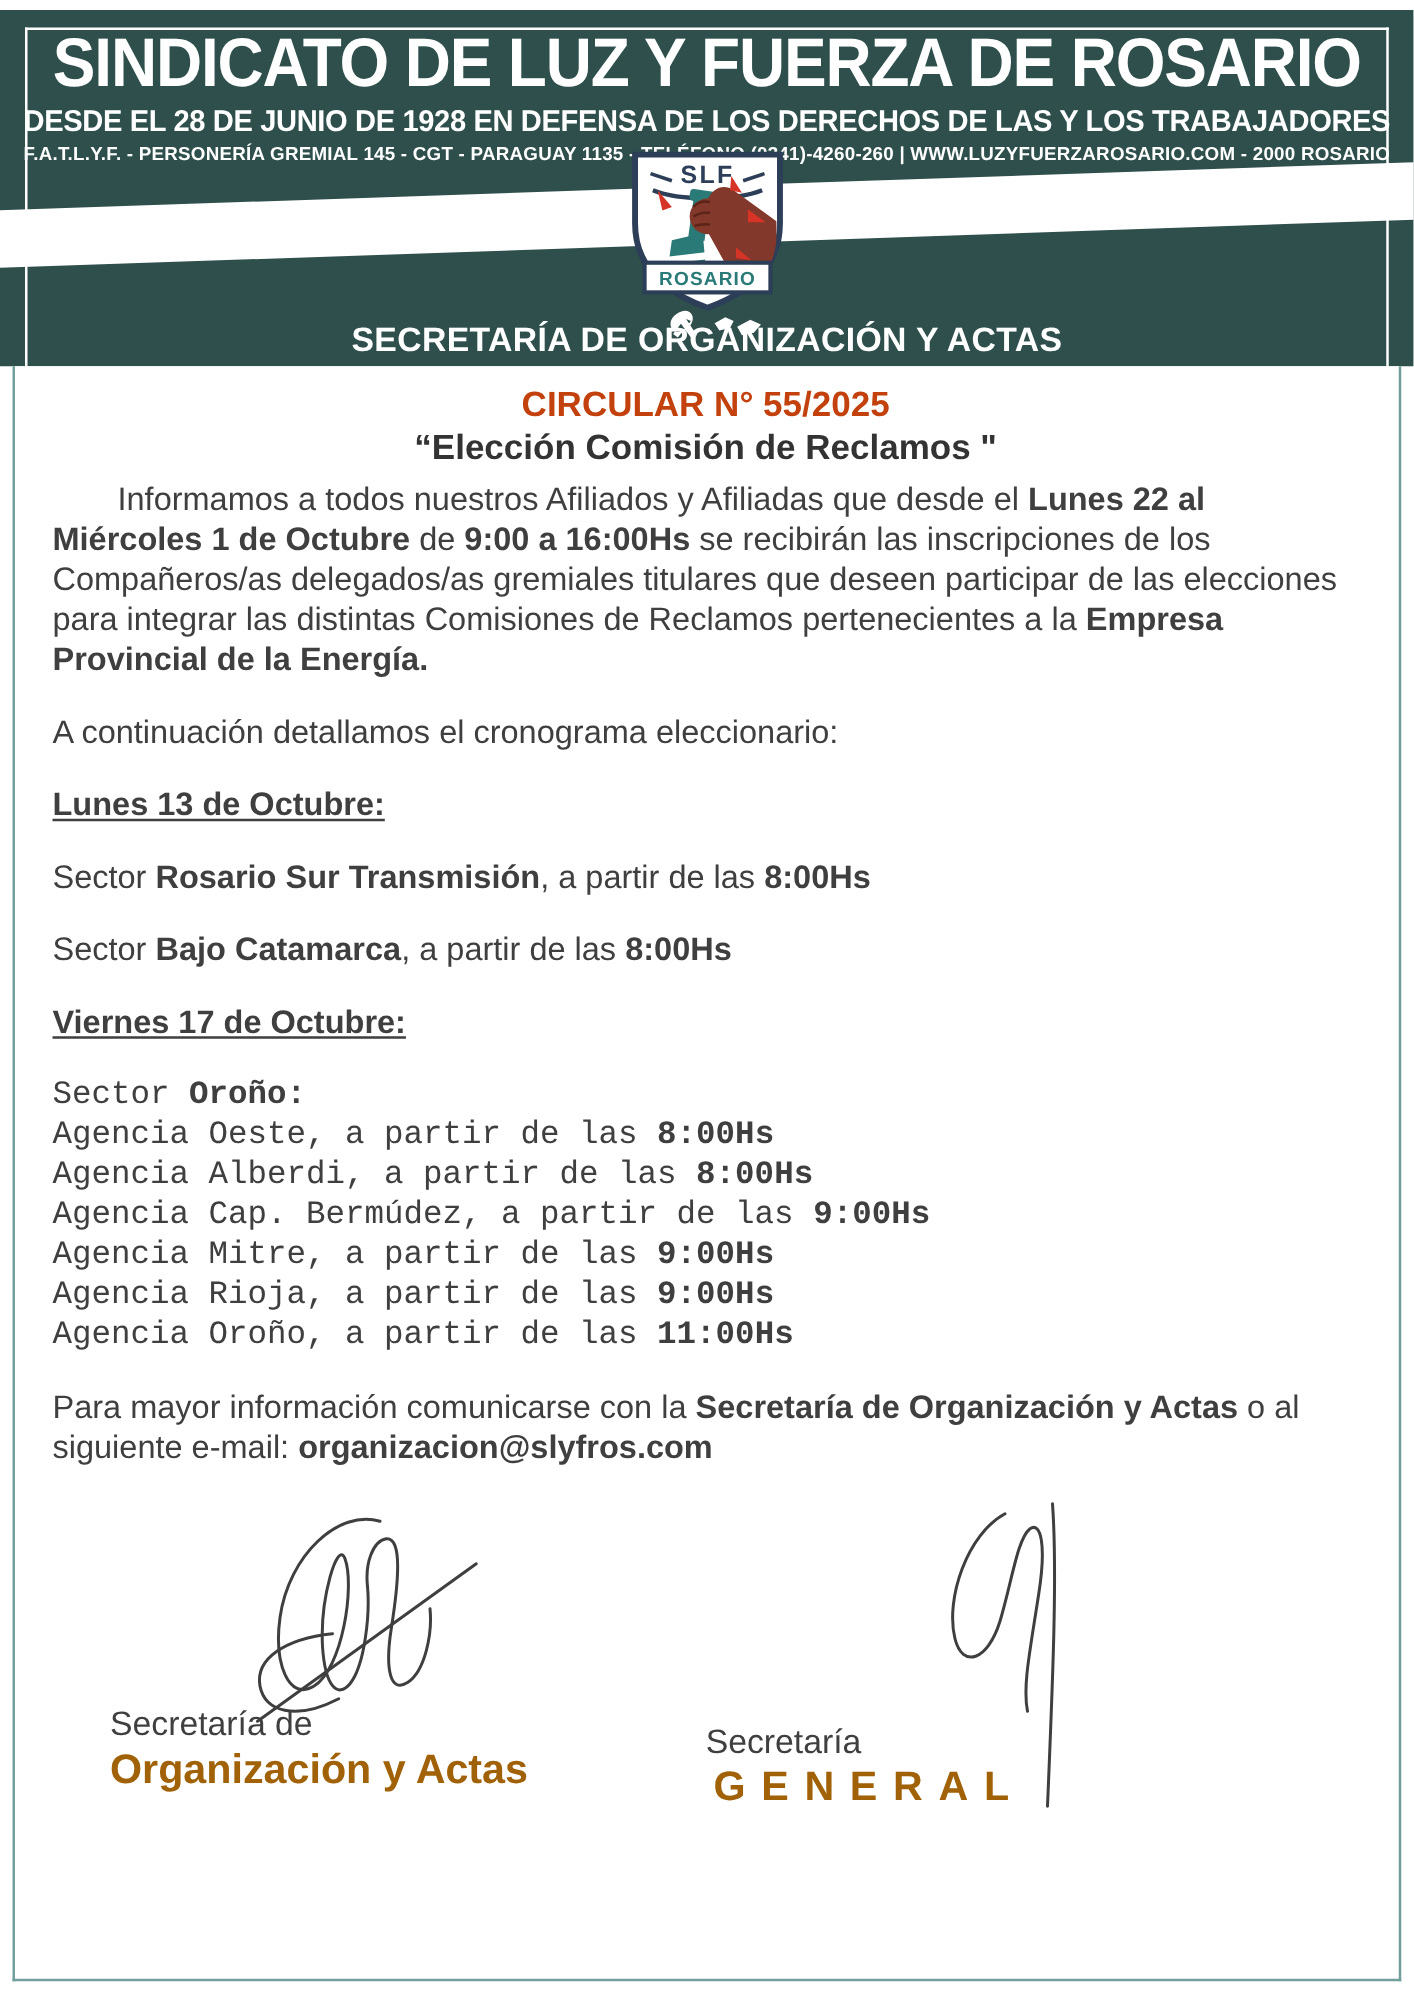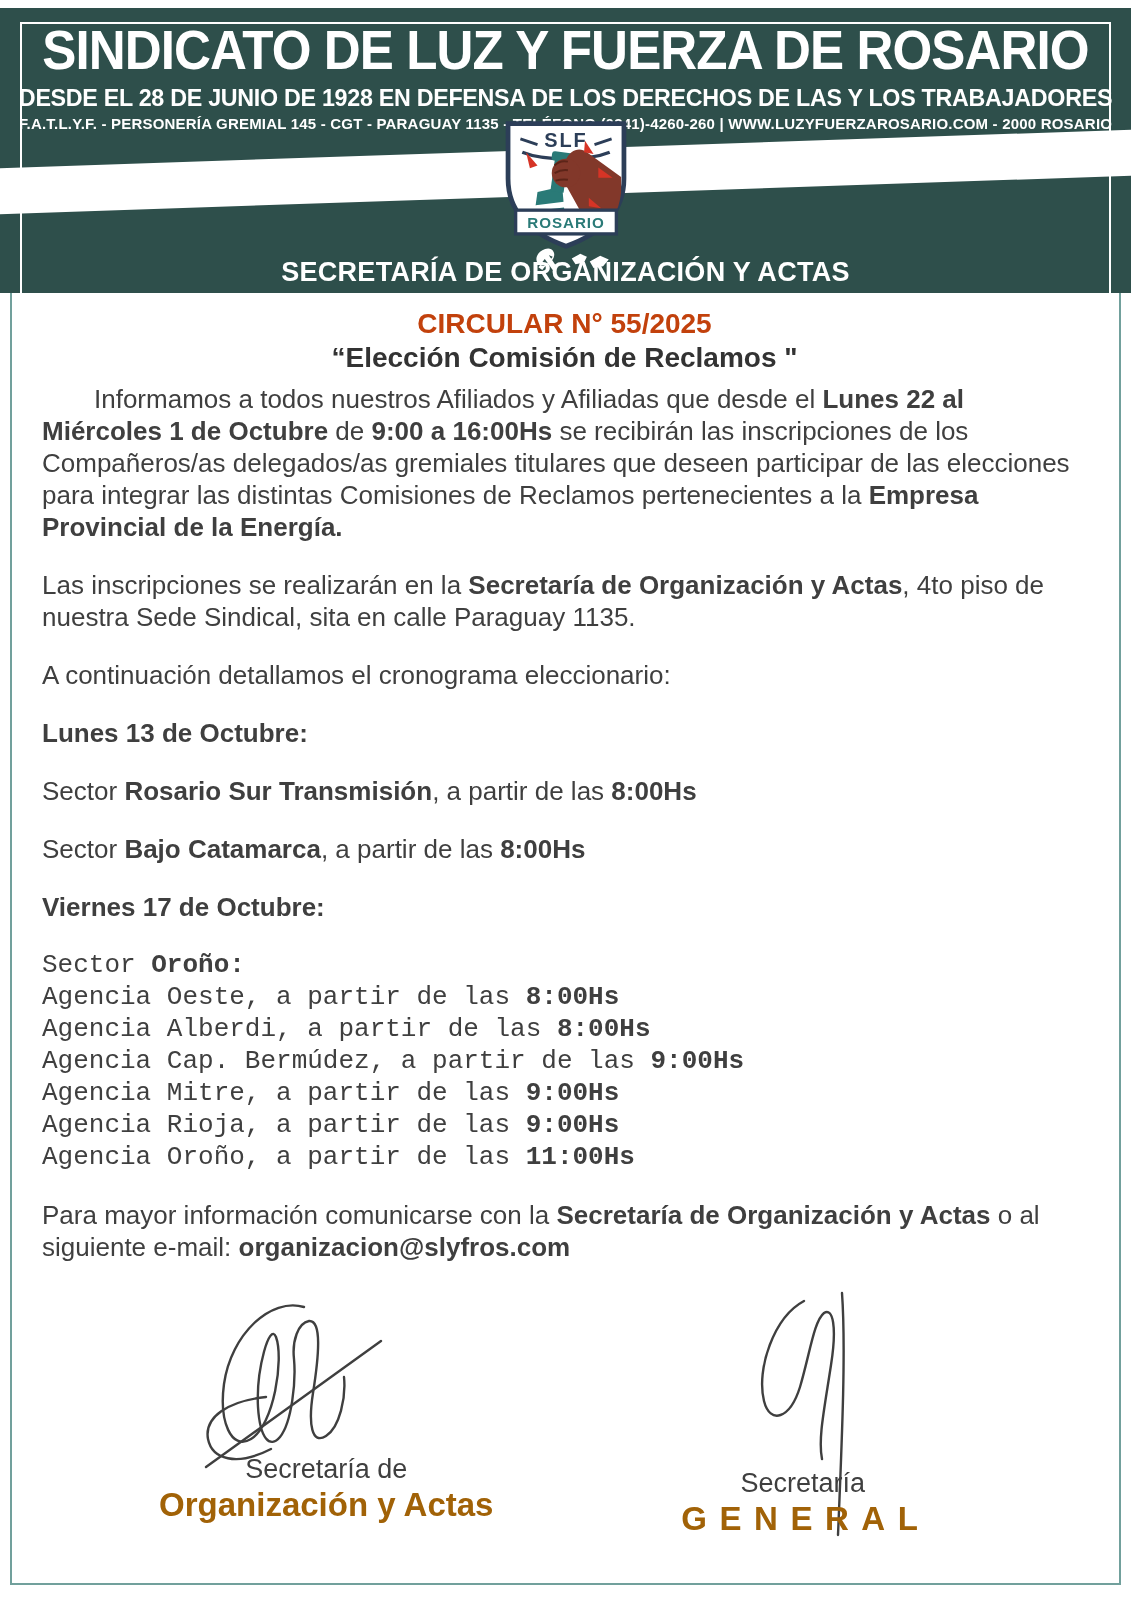--- a/index.html
+++ b/index.html
@@ -25,28 +25,28 @@
   
   .body-frame{position:absolute;left:10px;right:10px;top:293px;height:1290px;
     border:2px solid #71a09c;border-top:none;background:#fff;}
   .content{position:relative;padding:14px 32px 0 30px;color:#3f3f3f;font-size:26px;line-height:32px;}
 
   .doc-title{font-size:28px;font-weight:bold;text-align:center;color:#c2410c;line-height:34px;}
   .doc-sub{font-size:28px;font-weight:bold;text-align:center;color:#333;line-height:34px;margin-bottom:8px;}
   .para{margin:0 0 26px 0;}
   .indent{text-indent:52px;}
   b{font-weight:bold;}
-  .sched-head{font-weight:bold;text-underline-offset:3px;
+  .sched-head{font-weight:bold;text-decoration:underline;text-underline-offset:3px;
     text-decoration-thickness:2px;margin:0 0 26px 0;}
   .tight{margin:0;}
   .block{margin:0 0 26px 0;font-family:Liberation Mono, monospace;}
 
   
   .signatures{display:flex;padding:0 46px;margin-top:2px;}
-  .sig-col{flex:1;text-align:center;}
+  .sig-col{flex:1;}
   .sig-svg{display:block;margin:0 auto;}
   .sig-left-svg{margin-bottom:-26px;}
   .sig-right-svg{margin-bottom:-72px;}
   .role1{font-size:27px;color:#3f3f3f;line-height:32px;}
   .role2{font-size:33px;font-weight:bold;color:#a16207;line-height:40px;}
   .spaced{letter-spacing:0.38em;margin-left:0.19em;}
 </style>
 </head>
 <body>
 
@@ -104,21 +104,20 @@
     <div class="dept-banner">SECRETARÍA DE ORGANIZACIÓN Y ACTAS</div>
   </div>
 
   <div class="body-frame">
     <div class="content">
       <div class="doc-title">CIRCULAR N° 55/2025</div>
       <div class="doc-sub">“Elección Comisión de Reclamos "</div>
 
       <p class="para indent"><span>Informamos a todos nuestros Afiliados y Afiliadas que desde el </span><b>Lunes 22 al Miércoles 1 de Octubre</b><span> de </span><b>9:00 a 16:00Hs</b><span> se recibirán las inscripciones de los Compañeros/as delegados/as gremiales titulares que deseen participar de las elecciones para integrar las distintas Comisiones de Reclamos pertenecientes a la </span><b>Empresa Provincial de la Energía.</b></p>
 
-      <p class="para"><span>Las inscripciones se realizarán en la </span><b>Secretaría de Organización y Actas</b><span>, 4to piso de nuestra Sede Sindical, sita en calle Paraguay 1135.</span></p>
 
       <p class="para"><span>A continuación detallamos el cronograma eleccionario:</span></p>
 
       <div class="sched-head">Lunes 13 de Octubre:</div>
       <p class="para"><span>Sector </span><b>Rosario Sur Transmisión</b><span>, a partir de las </span><b>8:00Hs</b></p>
 
       <p class="para"><span>Sector </span><b>Bajo Catamarca</b><span>, a partir de las </span><b>8:00Hs</b></p>
 
       <div class="sched-head">Viernes 17 de Octubre:</div>
       <div class="block">

